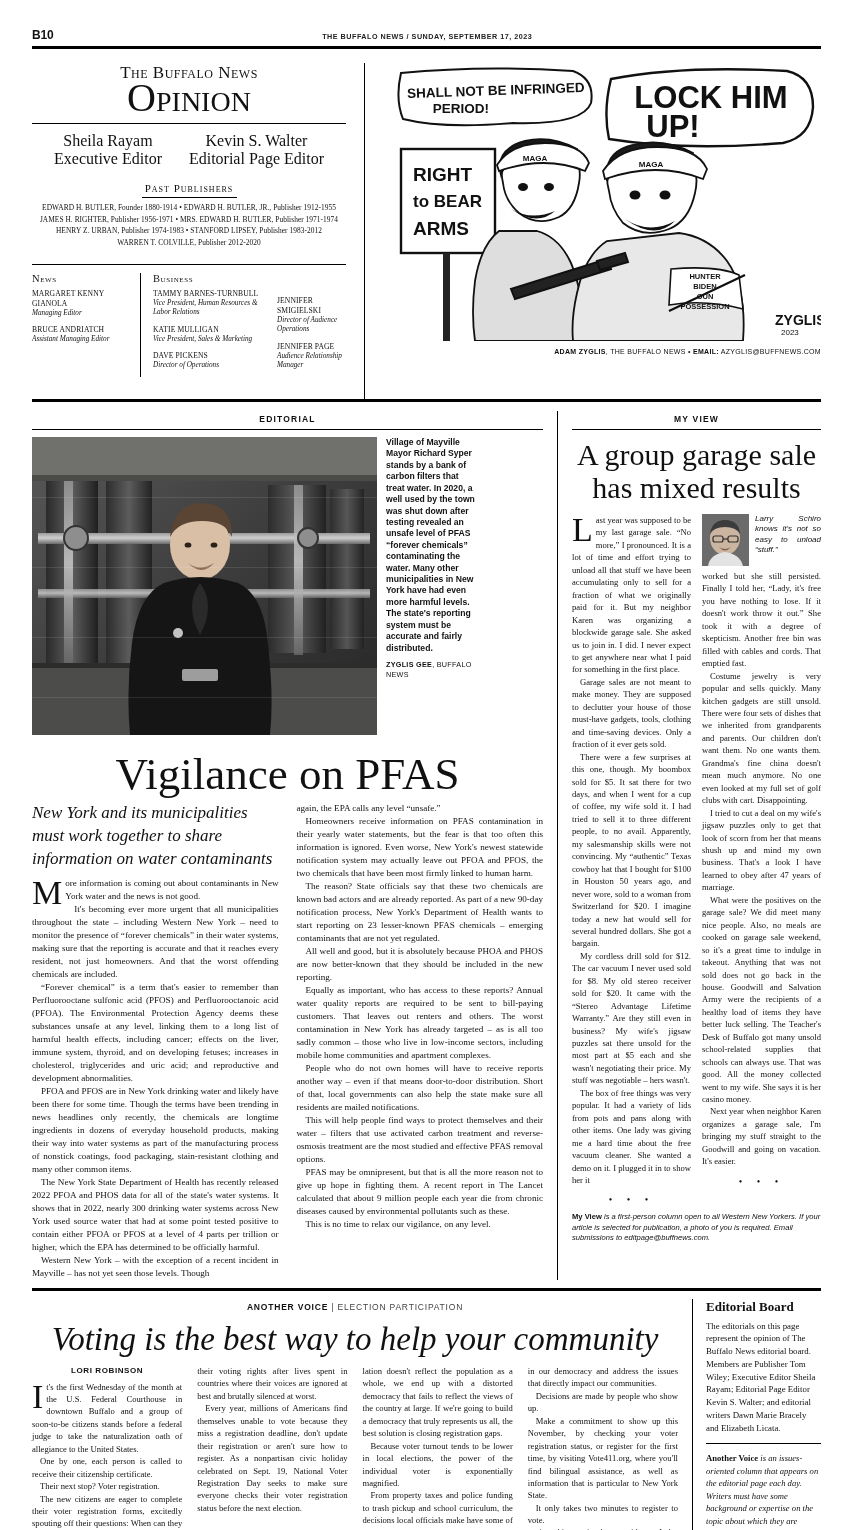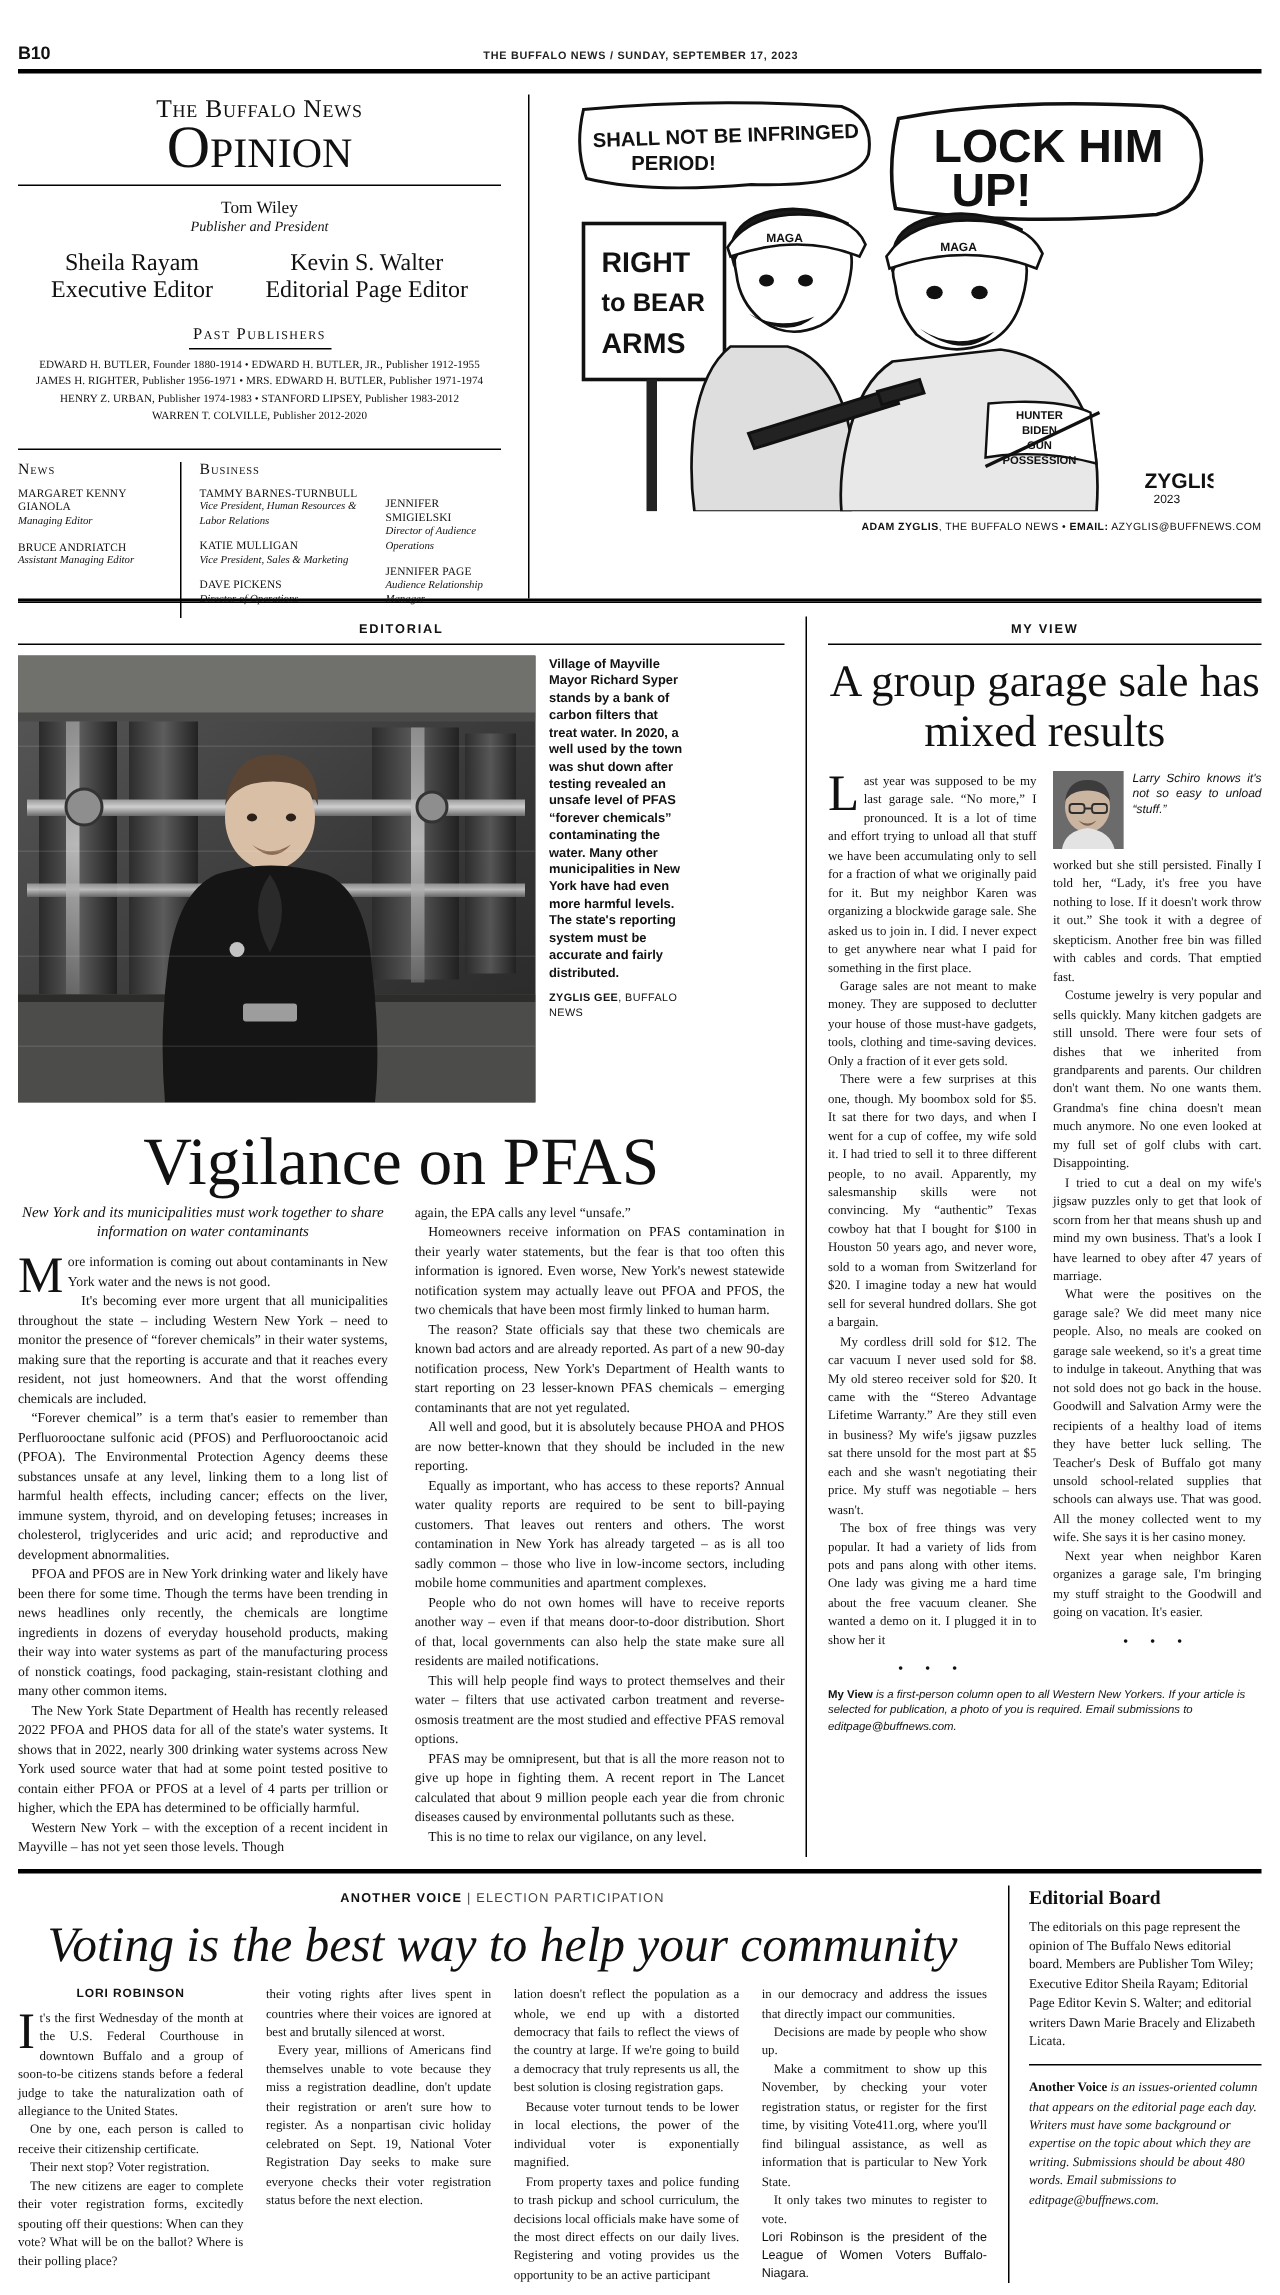--- a/index.html
+++ b/index.html
@@ -4,21 +4,21 @@
 <style>
   * { box-sizing: border-box; }
   html, body { margin:0; padding:0; }
   body {
     width: 853px; height: 1530px;
     background: #ffffff;
     font-family: "Liberation Serif", serif;
     color: #111;
     overflow: hidden;
   }
-  .page { position: relative; width: 853px; height: 1530px; padding: 0 12px; }
+  .page { position: relative; width: 853px; height: 1530px; padding: 0 32px; }
 
   
   .folio { display:flex; align-items:flex-end; height:42px; padding-top:24px; }
   .folio-page { font-family:"Liberation Sans", sans-serif; font-weight:bold; font-size:12px; letter-spacing:-0.2px; }
   .folio-center { flex:1; text-align:center; font-family:"Liberation Sans", sans-serif;
                   font-size:7.2px; letter-spacing:0.5px; font-weight:bold; color:#222; padding-bottom:1px;}
   .rule-double { border-top:2.5px solid #000; border-bottom:1px solid #000; height:3px; margin-top:4px;}
   .rule-double2 { border-top:2px solid #000; border-bottom:1px solid #000; height:2.5px; }
 
   
@@ -74,21 +74,21 @@
   .cutline { width:100px; padding-left:9px; font-family:"Liberation Sans", sans-serif;
              font-size:8.6px; line-height:1.33; font-weight:bold; }
   .cutline .credit { font-size:7.2px; letter-spacing:0.3px; margin-top:6px; }
   .cutline .credit b { font-weight:bold; }
   .cutline .credit span { font-weight:normal; }
 
   .ed-head { text-align:center; font-size:45px; line-height:1.04; margin:16px 0 4px 0; font-weight:normal; }
 
   .ed-cols { display:flex; gap:18px; }
   .ed-col { flex:1; font-size:9.1px; line-height:1.43; text-align:justify; }
-  .ed-deck { font-style:italic; text-align:center; font-size:10px; line-height:1.35; margin-bottom:6px;}
+  .ed-deck { font-style:italic; text-align:left; font-size:17px; line-height:1.35; margin-bottom:6px;}
   .ed-col p { margin:0; text-indent:9px; }
   .ed-col p.first { text-indent:0; }
   .dropcap::first-letter { float:left; font-size:34px; line-height:0.82; padding-right:3px; padding-top:2px; font-weight:normal;}
 
   
   .mv-head { text-align:center; font-size:30px; line-height:1.1; margin:8px 0 10px 0; font-weight:normal; }
   .mv-body { display:flex; gap:11px; }
   .mv-col { flex:1; font-size:8.6px; line-height:1.45; text-align:justify; }
   .mv-col p { margin:0; text-indent:8px; }
   .mv-col p.first { text-indent:0; }
@@ -133,24 +133,20 @@
   </div>
   <div class="rule-double"></div>
 
   <div class="masthead">
 
     <div class="mast-left">
       <div class="brandline">The Buffalo News</div>
       <div class="opinion">Opinion</div>
       <div class="mast-rule"></div>
 
-      <div class="staff-top">
-        <div class="nm">Tom Wiley</div>
-        <div class="ti">Publisher and President</div>
-      </div>
 
       <div class="staff-two">
         <div>
           <div class="nm">Sheila Rayam</div>
           <div class="ti">Executive Editor</div>
         </div>
         <div>
           <div class="nm">Kevin S. Walter</div>
           <div class="ti">Editorial Page Editor</div>
         </div>

